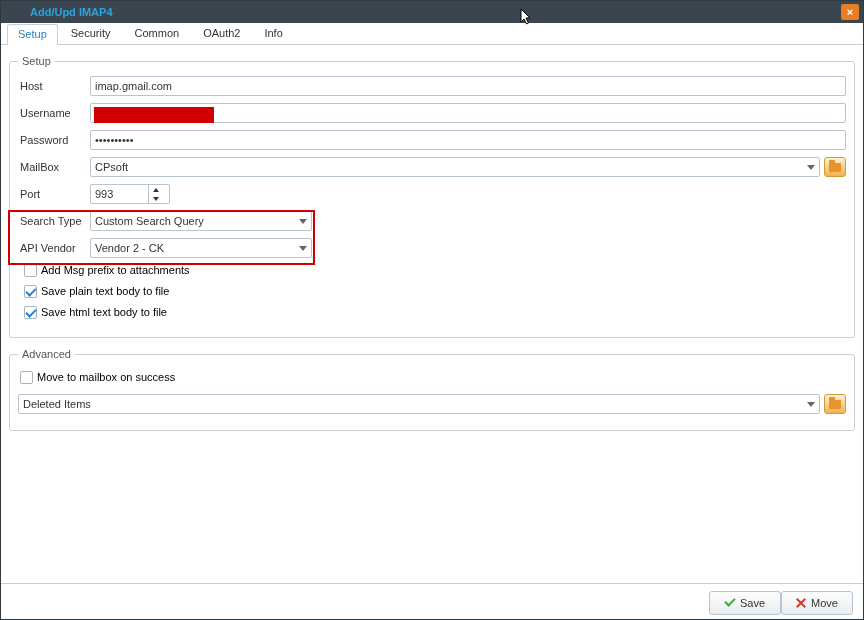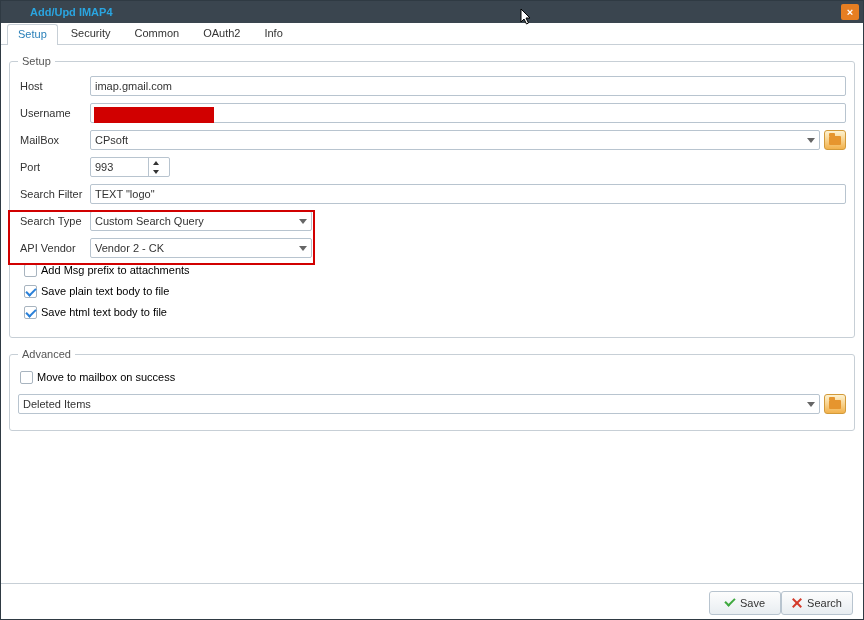--- a/index.html
+++ b/index.html
@@ -317,20 +317,26 @@
     </div>
 
     <div class="row">
       <div class="lbl">Username</div>
       <div class="fld">
         <input type="text" style="position: relative;">
       </div>
     </div>
     <div class="redacted" style="position:absolute; left:84px; top:40px;"></div>
 
+    <div class="row">
+      <div class="lbl">Password</div>
+      <div class="fld">
+          <input type="text" value="••••••••••" style="">
+        </div>
+    </div>
 
     <div class="row">
       <div class="lbl">MailBox</div>
       <div class="fld">
         <div class="select full">
           <span>CPsoft</span>
           <span class="sel-arrow">
               <span class="triangle-down"></span>
             </span>
         </div>
@@ -350,26 +356,20 @@
                 <span class="tri-up"></span>
               </div>
             <div>
                 <span class="tri-down"></span>
               </div>
           </div>
         </div>
       </div>
     </div>
 
-    <div class="row">
-      <div class="lbl">Search Filter</div>
-      <div class="fld">
-          <input type="text" value="TEXT &quot;logo&quot;" style="">
-        </div>
-    </div>
 
     <div class="row">
       <div class="lbl">Search Type</div>
       <div class="fld">
         <div class="select small">
           <span>Custom Search Query</span>
           <span class="sel-arrow">
               <span class="triangle-down"></span>
             </span>
         </div>
@@ -431,15 +431,15 @@
 
 </div>
 
 <div class="footer">
   <div class="btn">
     <span class="check-icon"></span>
     <span>Save</span>
   </div>
   <div class="btn">
     <span class="x-icon"></span>
-    <span>Search</span>
+    <span>Move</span>
   </div>
 </div>
 
 </body></html>

